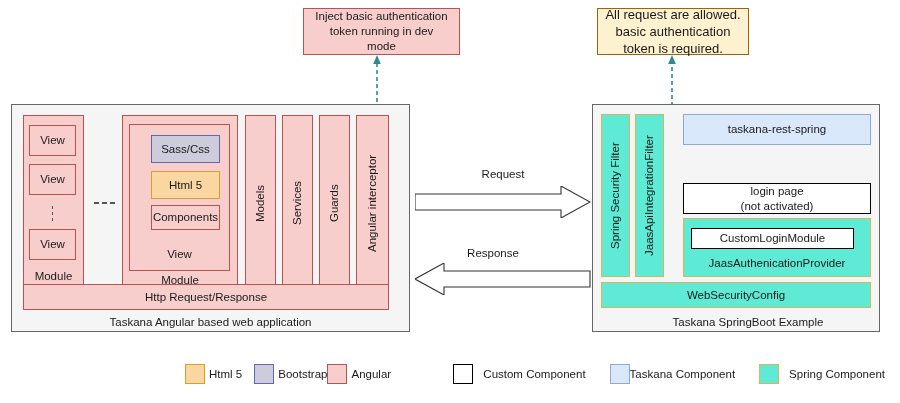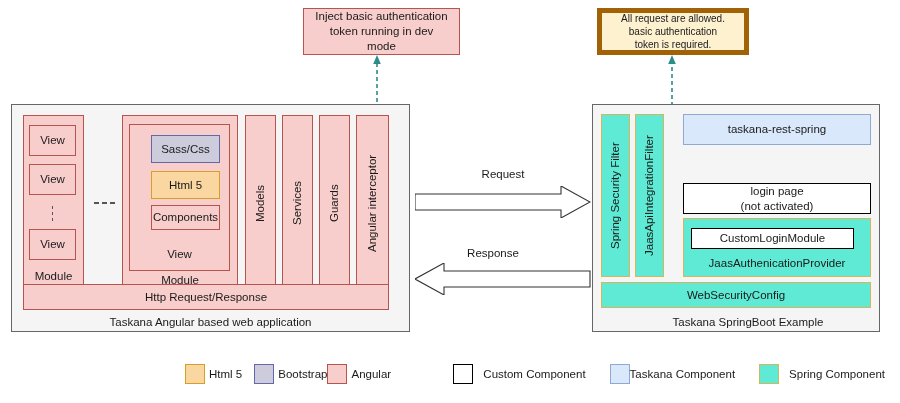--- a/index.html
+++ b/index.html
@@ -60,22 +60,22 @@
     color: #1a1a1a;
     display: flex;
     align-items: center;
     justify-content: center;
     text-align: center;
     line-height: 1.32;
     padding: 2px 4px;
   }
   .callout-spring {
     background: #fdf1cf;
-    border: 5px solid #a16207;
-    font-size: 10px;
+    border: 1px solid #a16207;
+    font-size: 13px;
     color: #1a1a1a;
     display: flex;
     align-items: center;
     justify-content: center;
     text-align: center;
     line-height: 1.32;
     padding: 2px 4px;
   }
   .dots-vert {
     display: flex;

